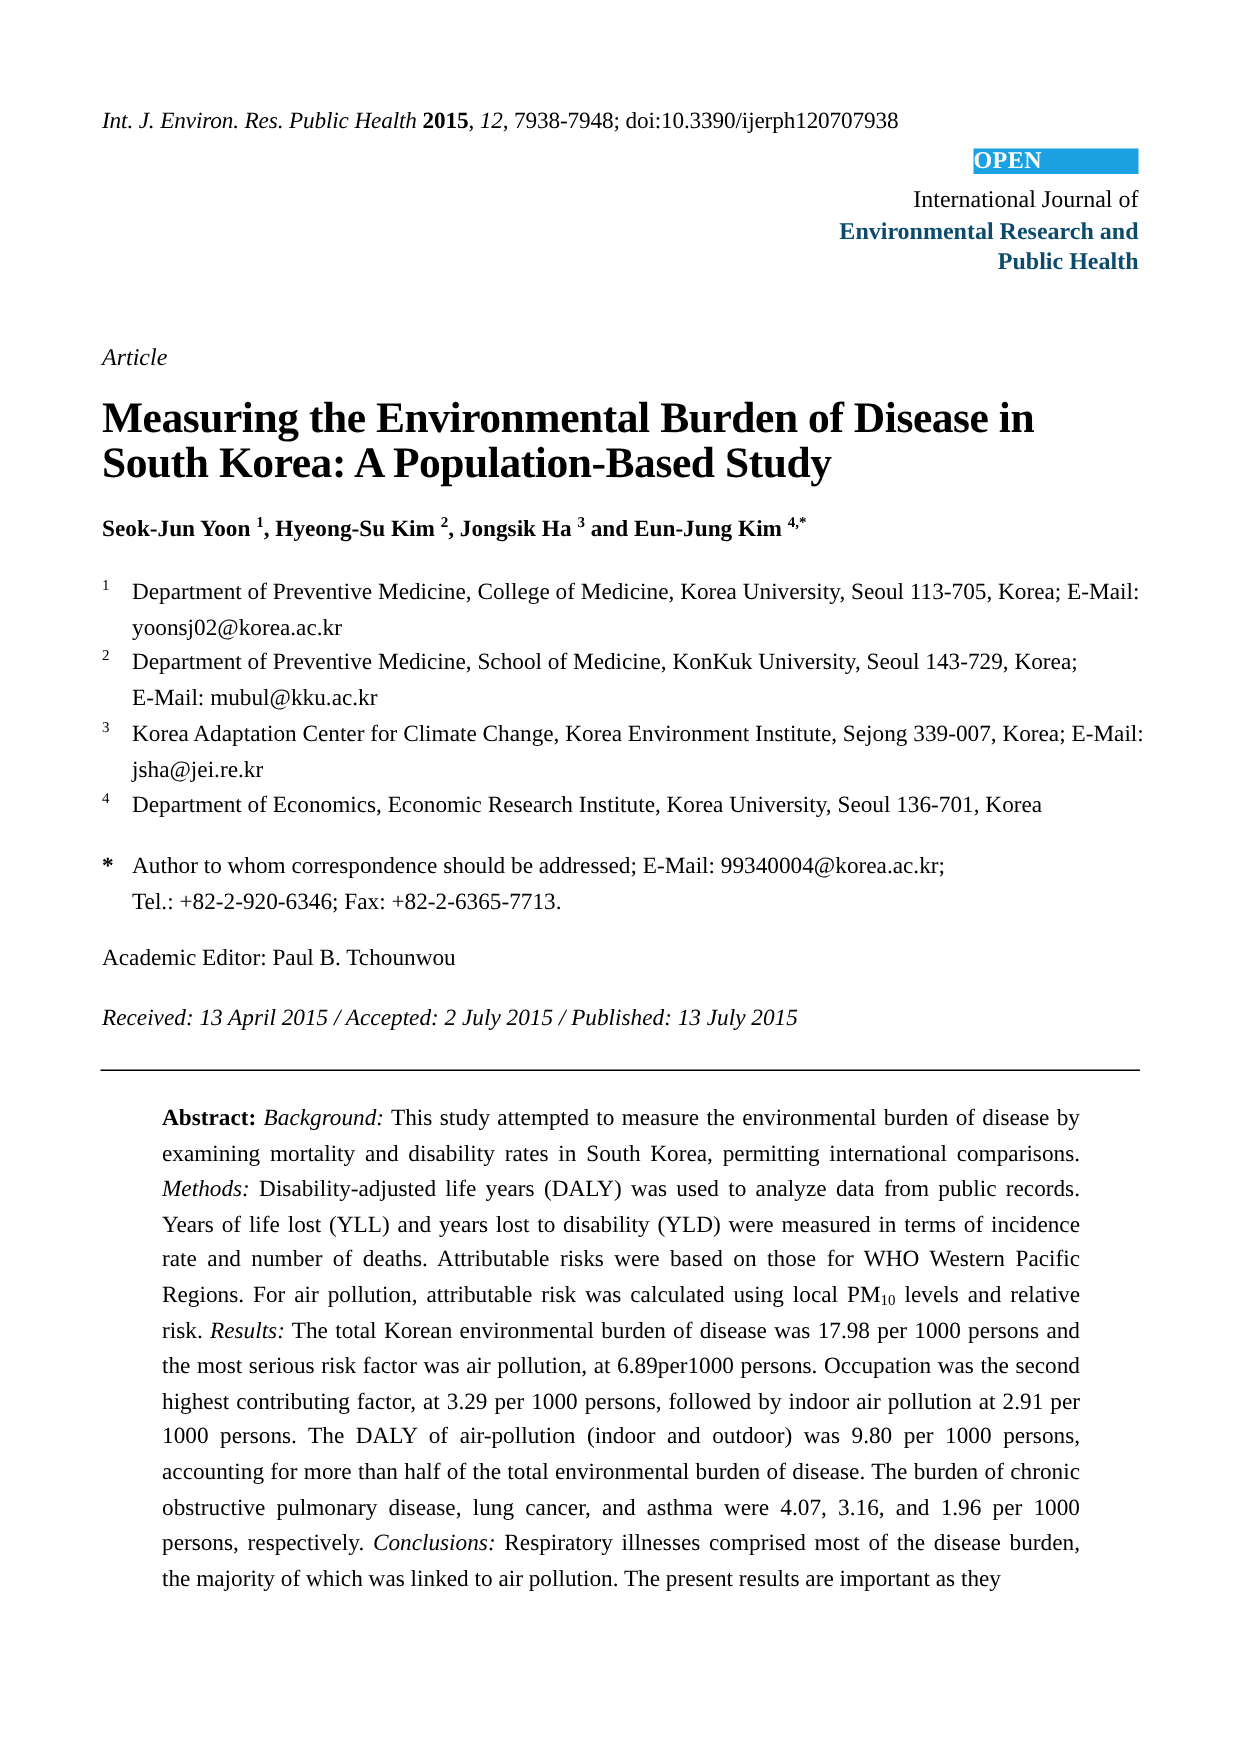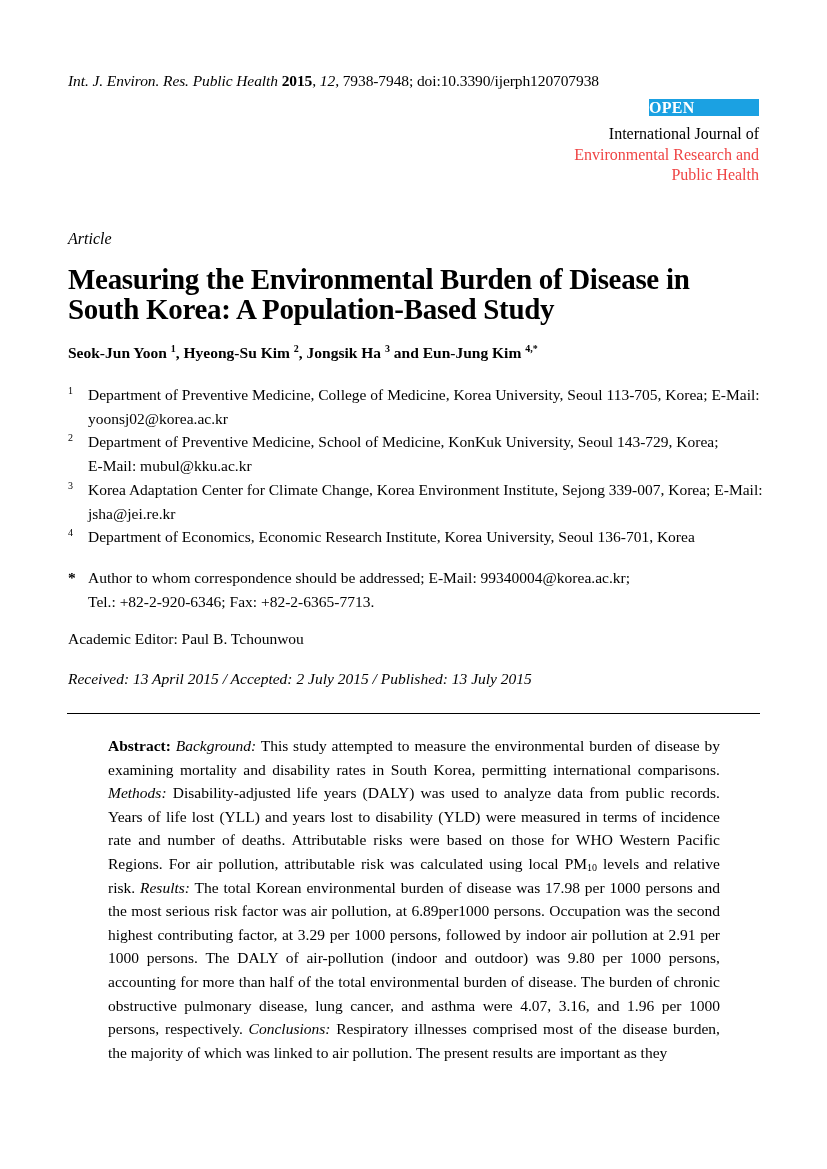--- a/index.html
+++ b/index.html
@@ -17,21 +17,21 @@
   .oa-badge {
     left: 649px; top: 99px; width: 110px; height: 17px;
     background: #1ba1e2; color: #ffffff;
     font-size: 16px; font-weight: bold; text-align: left; line-height: 17px;
     letter-spacing: 0.3px;
   }
   .journal {
     right: 68px; top: 124px; text-align: right; font-size: 16px; line-height: 20.5px;
   }
   .journal .j1 { color: #000000; }
-  .journal .j2 { color: #ef4444; font-weight: normal; }
+  .journal .j2 { color: #0c4a6e; font-weight: bold; }
   .journal .issn { font-weight: bold; color: #000; }
   .journal .url { color: #000; }
   .article-type {
     left: 68px; top: 230px; font-size: 16px; font-style: italic;
   }
   .title {
     left: 68px; top: 264px; width: 690px; font-size: 29px; font-weight: bold; line-height: 30px;
     letter-spacing: -0.3px;
   }
   .authors {

